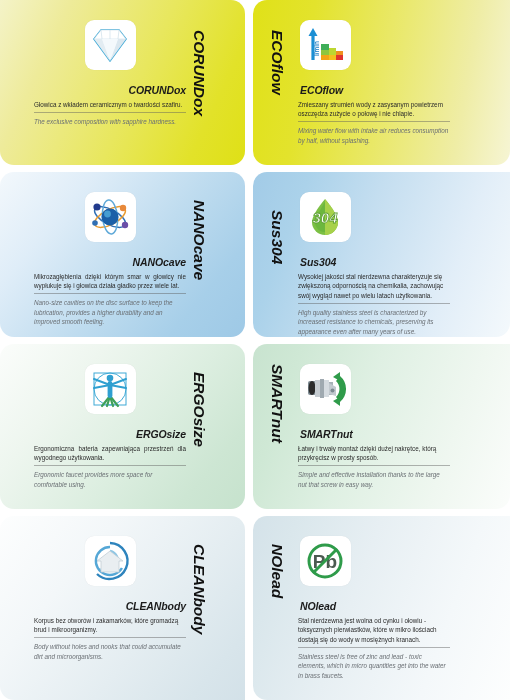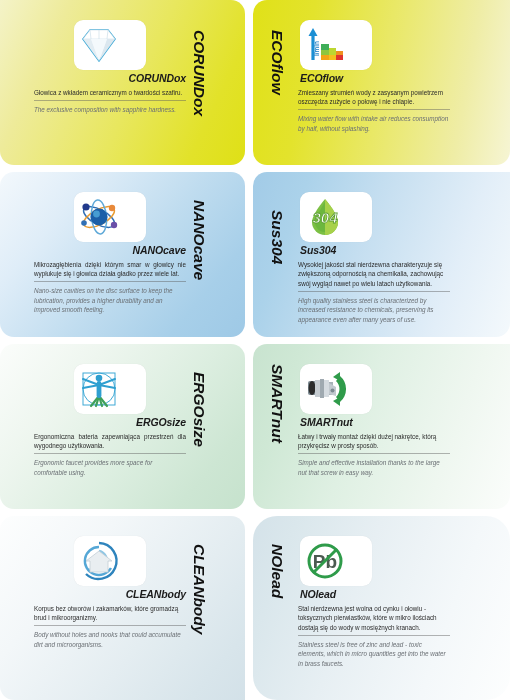--- a/index.html
+++ b/index.html
@@ -31,36 +31,36 @@
   .p7{left:253px;top:516px;width:257px;height:184px;border-radius:14px 0 0 14px;}
 
   
   .bg-yellow-l{background:linear-gradient(115deg,#f4f3c8 0%,#eeeb9a 22%,#e8e75e 55%,#e2e229 82%,#dfe016 100%);}
   .bg-yellow-r{background:linear-gradient(280deg,#f6f5d4 0%,#efeda6 20%,#e9e866 50%,#e3e32c 78%,#e0e118 100%);}
   .bg-blue-l{background:linear-gradient(130deg,#f3f8fc 0%,#dfedf8 25%,#bfdcef 55%,#a7cfe9 80%,#9ec9e6 100%);}
   .bg-blue-r{background:linear-gradient(290deg,#f4f9fc 0%,#e2eef8 25%,#c4def0 58%,#abd2ea 82%,#a2cbe7 100%);}
   .bg-green-l{background:linear-gradient(130deg,#fbfdfb 0%,#eef6ef 28%,#dceee0 58%,#cde6d3 82%,#c6e2cd 100%);}
   .bg-green-r{background:linear-gradient(290deg,#fbfdfb 0%,#eff7f0 26%,#dff0e3 58%,#cfe8d5 84%,#c8e3cf 100%);}
   .bg-grey-l{background:linear-gradient(130deg,#fdfefe 0%,#f3f7f9 30%,#e4edf1 62%,#d8e5eb 86%,#d3e1e8 100%);}
-  .bg-grey-r{background:linear-gradient(290deg,#fdfefe 0%,#f4f8fa 28%,#e7eff3 60%,#dae7ec 86%,#d4e2e9 100%);border-radius:24px;}
+  .bg-grey-r{background:linear-gradient(290deg,#fdfefe 0%,#f4f8fa 28%,#e7eff3 60%,#dae7ec 86%,#d4e2e9 100%);}
 
   
   .content{
     position:absolute;
     top:20px;
     width:152px;
   }
   .c-left{left:34px;}
   .c-right{left:45px;}
 
   .iconbox{
-    width:72px;height:50px;
+    width:51px;height:50px;
     background:#fff;
     border-radius:9px;
-    margin:0 auto 3px auto;
+    margin:0 auto 15px auto;
     position:relative;
     box-shadow:0 0 1px rgba(0,0,0,.10);
     overflow:hidden;
   }
   .iconbox.right{margin-left:2px;}
   .iconbox svg{display:block;}
 
   .feat-name{
     font-size:10.5px;
     font-weight:bold;

